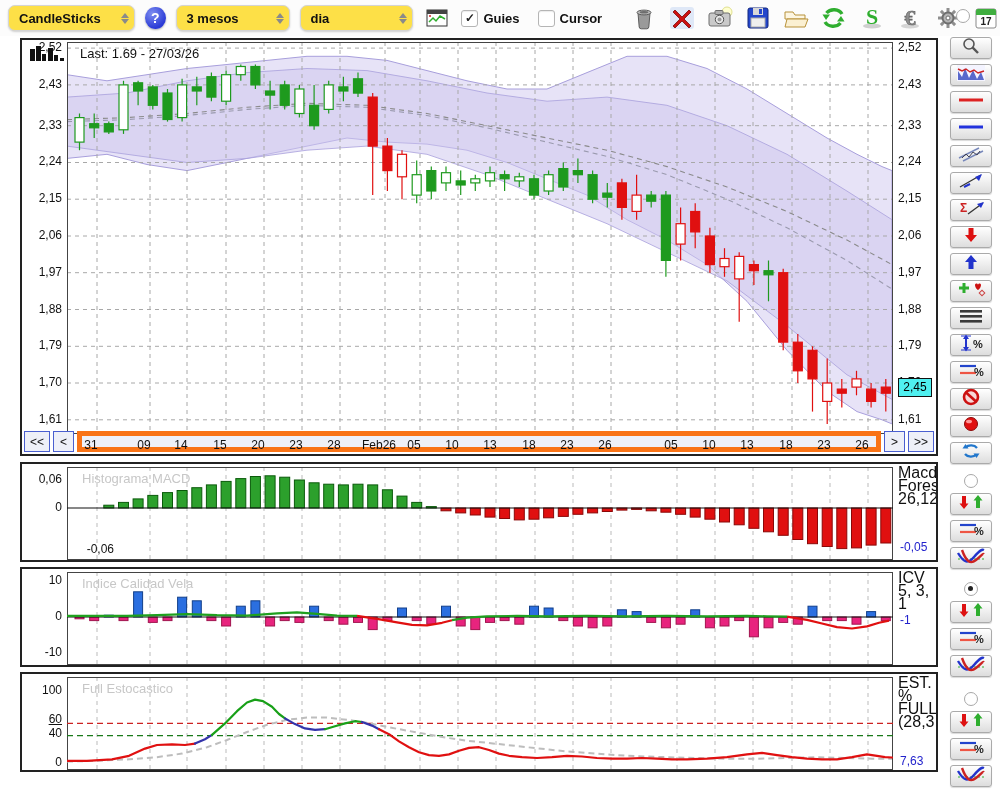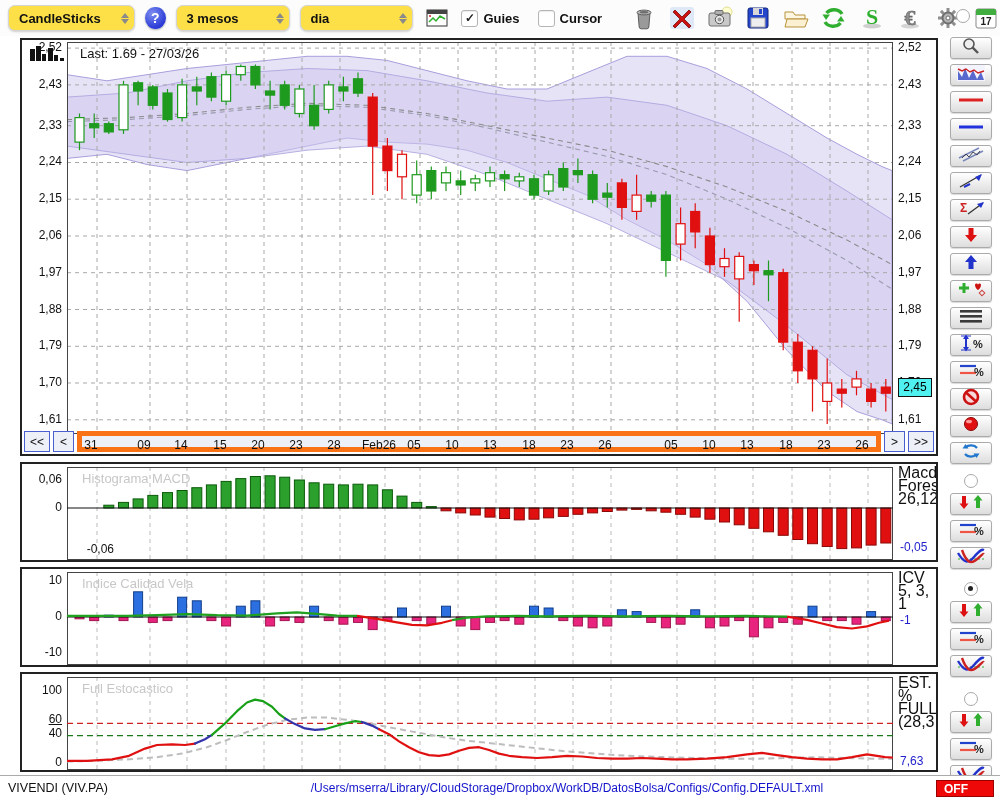--- a/index.html
+++ b/index.html
@@ -817,19 +817,14 @@
       </div>
     <div class="icon-btn">
         <span><svg width="30" height="18" viewBox="0 0 30 18">
             <line x1="2" y1="12" x2="28" y2="12" stroke="#2fae2f" stroke-width="1" stroke-dasharray="2,2"></line>
             <path d="M2,6 C8,16 12,17 18,10 S26,2 28,3" fill="none" stroke="#2233cc" stroke-width="2.4"></path>
             <path d="M6,3 C10,14 14,18 20,13 S27,6 28,7" fill="none" stroke="#cc2222" stroke-width="2.4"></path>
           </svg></span>
       </div>
   </div>
 
-  <div class="statusbar">
-    <div id="symbol">VIVENDI (VIV.PA)</div>
-    <div id="config-path">/Users/mserra/Library/CloudStorage/Dropbox/WorkDB/DatosBolsa/Configs/Config.DEFAULT.xml</div>
-    <div id="off-btn">OFF</div>
-  </div>
 
 </div>
 
 </body></html>

